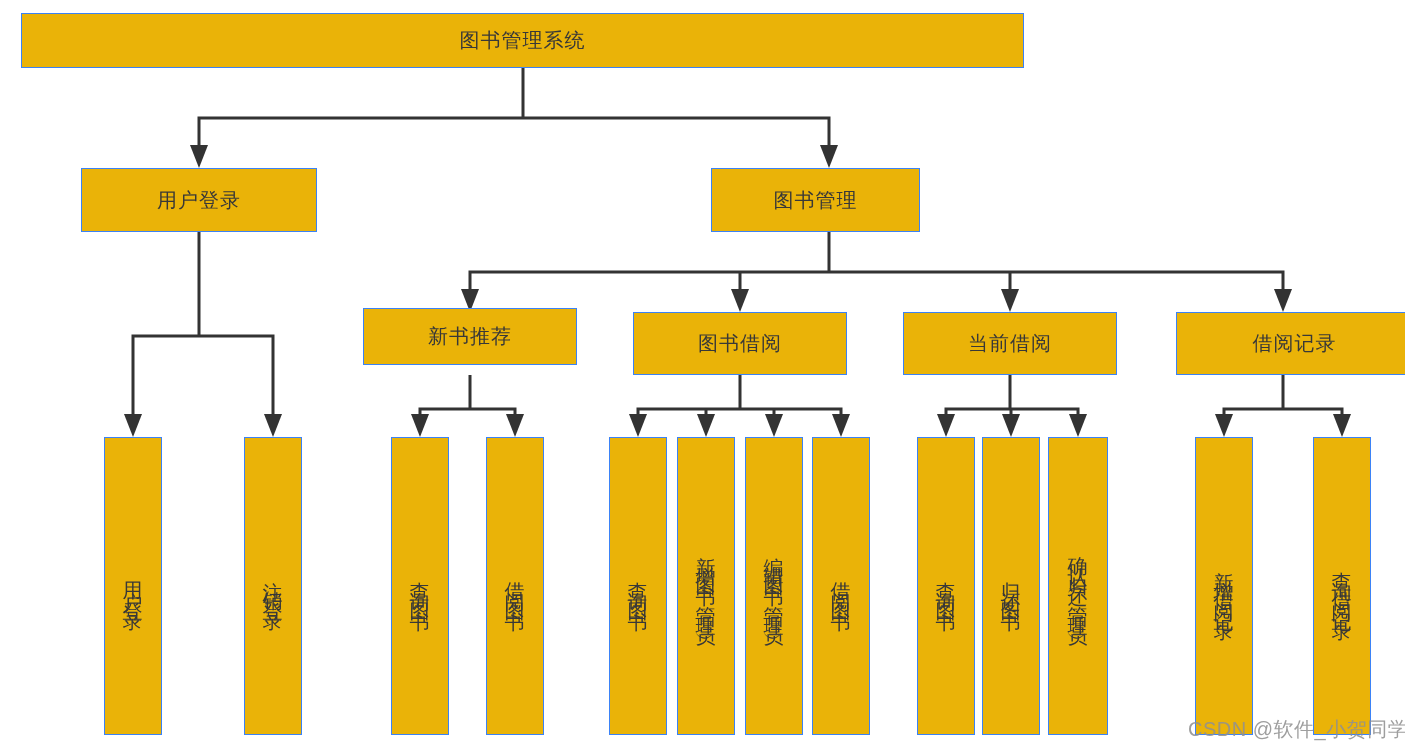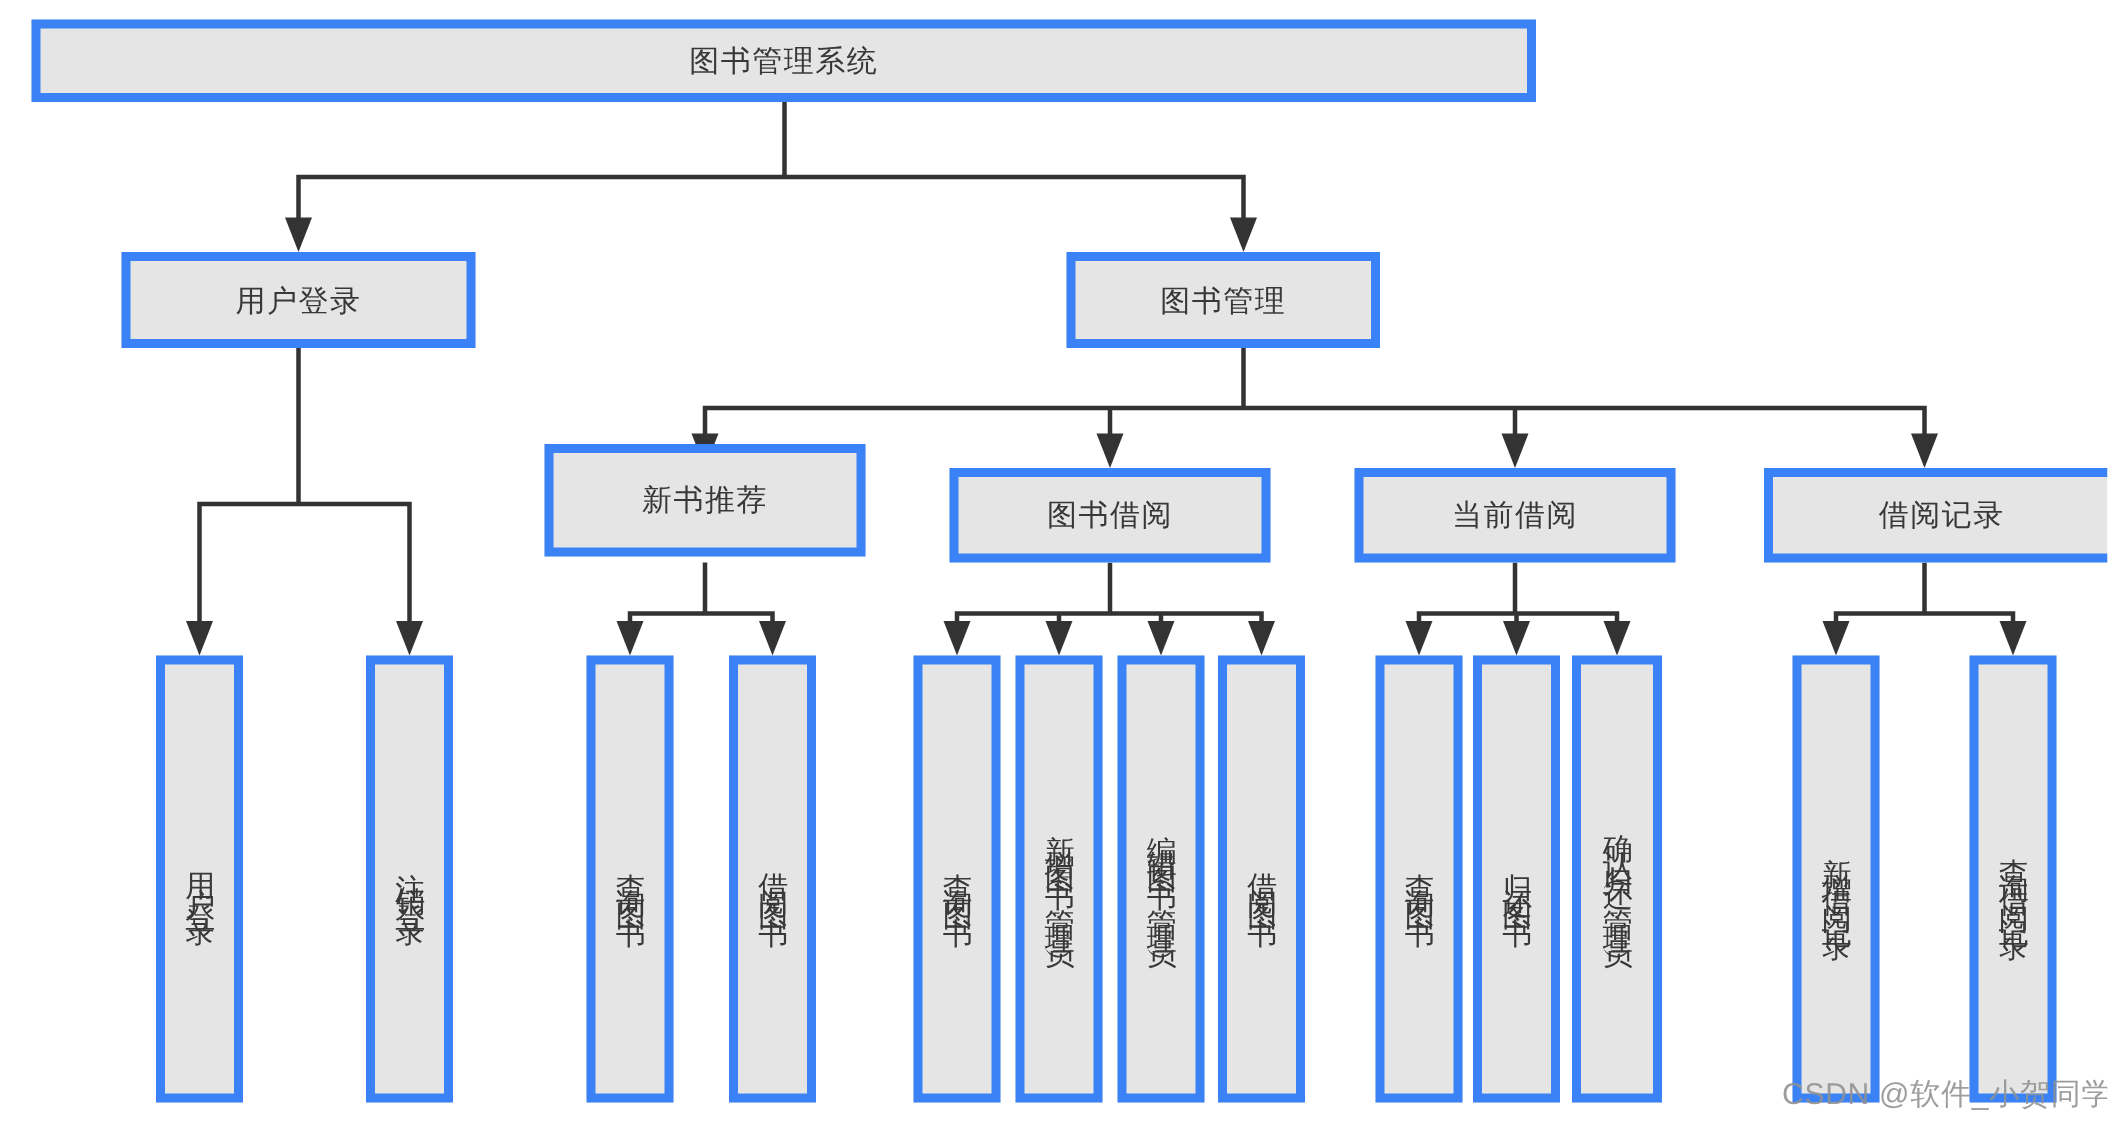--- a/index.html
+++ b/index.html
@@ -1,22 +1,22 @@
 <!DOCTYPE html>
 <html><head>
 <meta charset="utf-8">
 <style>
   html,body{margin:0;padding:0;background:#ffffff;}
   body{font-family:"Liberation Sans","DejaVu Sans",sans-serif;}
   .canvas{
     position:relative;width:1405px;height:747px;background:#ffffff;overflow:hidden;
   }
   .node{
-    position:absolute;box-sizing:border-box;background:#e5e5e5;
-    border:6px solid #3b82f6;display:flex;align-items:center;justify-content:center;
+    position:absolute;box-sizing:border-box;background:#eab308;
+    border:1px solid #3b82f6;display:flex;align-items:center;justify-content:center;
     color:#383838;
   }
   .hlabel{font-size:20px;letter-spacing:1px;white-space:nowrap;}
   .vnode{top:437px;height:298px;}
   .vtext{
     writing-mode:vertical-rl;text-orientation:mixed;
     font-size:20px;line-height:1;letter-spacing:10px;color:#383838;
   }
   svg.wires{position:absolute;left:0;top:0;z-index:0;}
   .node{z-index:1;}
@@ -68,21 +68,21 @@
       <path d="M1215,414 h18 l-9,23 z"></path>
       <path d="M1333,414 h18 l-9,23 z"></path>
     </g>
   </svg>
 
   <div class="node hlabel" style="left:21px;top:13px;width:1003px;height:55px;">图书管理系统</div>
 
   <div class="node hlabel" style="left:81px;top:168px;width:236px;height:64px;">用户登录</div>
   <div class="node hlabel" style="left:711px;top:168px;width:209px;height:64px;">图书管理</div>
 
-  <div class="node hlabel" style="left:363px;top:296px;width:214px;height:75px;">新书推荐</div>
+  <div class="node hlabel" style="left:363px;top:308px;width:214px;height:57px;">新书推荐</div>
   <div class="node hlabel" style="left:903px;top:312px;width:214px;height:63px;">当前借阅</div>
   <div class="node hlabel" style="left:633px;top:312px;width:214px;height:63px;">图书借阅</div>
   <div class="node hlabel" style="left:1176px;top:312px;width:237px;height:63px;">借阅记录</div>
 
   <div class="node vnode" style="left:104px;width:58px;">
     <span class="vtext">用户登录</span>
   </div>
   <div class="node vnode" style="left:244px;width:58px;">
     <span class="vtext">注销登录</span>
   </div>

